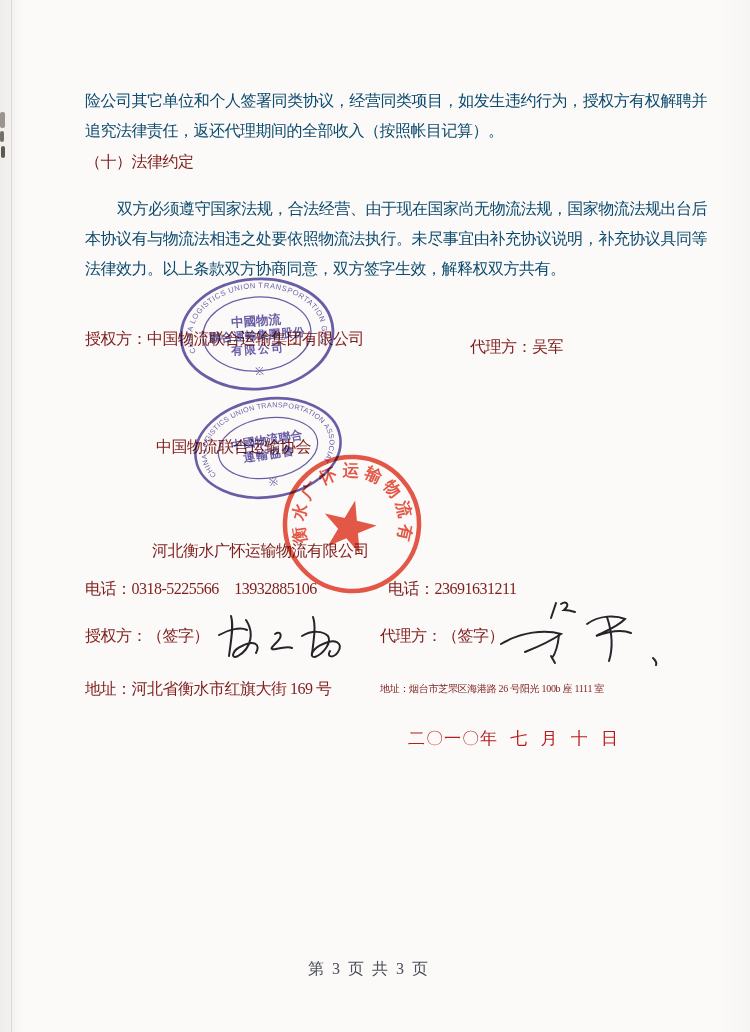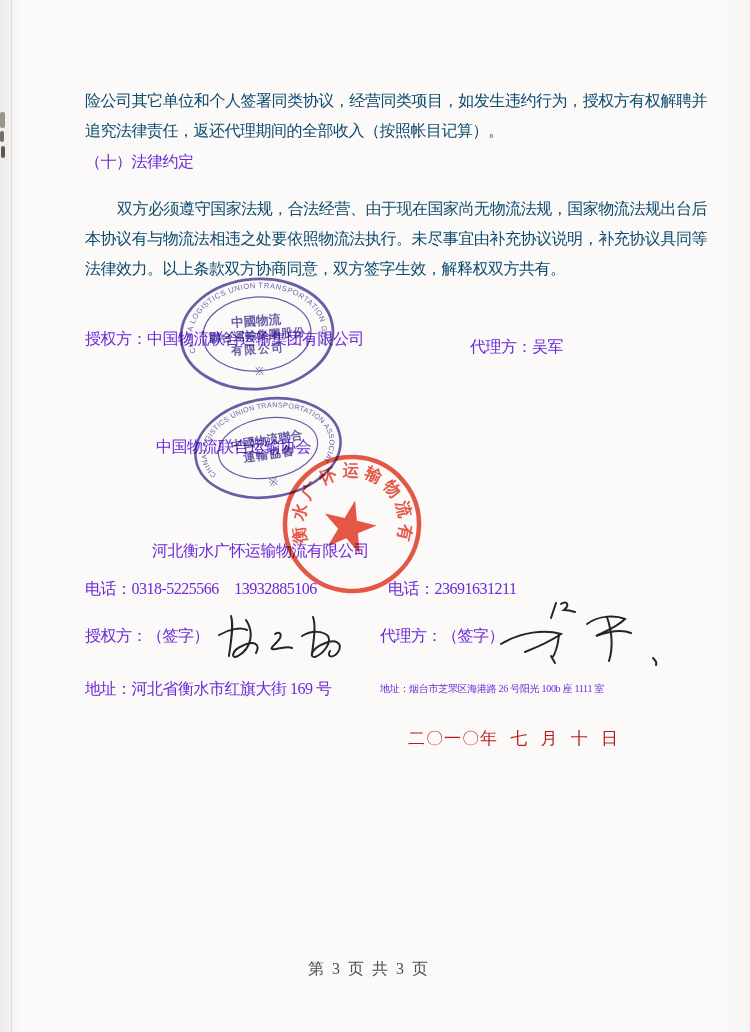--- a/index.html
+++ b/index.html
@@ -12,21 +12,21 @@
     position:absolute;left:0;top:0;width:750px;height:1032px;
     background:linear-gradient(90deg,#efedeb 0px,#f3f1ef 10px,#fbfaf8 22px,#fbfaf8 96%,#f7f5f3 100%);
   }
   .paper-edge-line{
     position:absolute;left:11px;top:0;width:1px;height:1032px;background:#dcd8d4;
   }
   .smudge{position:absolute;border-radius:2px;}
   .sm1{left:0;top:112px;width:5px;height:16px;background:#9a948c;}
   .sm2{left:0;top:131px;width:4px;height:11px;background:#756f67;}
   .sm3{left:1px;top:146px;width:4px;height:12px;background:#5d5850;}
-  .txt{position:absolute;color:#6d28d9;font-size:16px;letter-spacing:-0.5px;white-space:nowrap;}
+  .txt{position:absolute;color:#7f1d1d;font-size:16px;letter-spacing:-0.5px;white-space:nowrap;}
   .para{position:absolute;color:#0c4a6e;font-size:16px;letter-spacing:-0.5px;line-height:30px;width:622px;text-align:justify;white-space:normal;}
   .indent{text-indent:2em;}
   .stamp{position:absolute;mix-blend-mode:multiply;}
   .sig{position:absolute;mix-blend-mode:multiply;}
   .footer-text{color:#4a4e58;font-size:16px;letter-spacing:2px;}
   .date-text{font-size:17px;letter-spacing:1px;word-spacing:7px;color:#b91c1c;}
   .addr-small{font-size:10px;letter-spacing:-0.3px;}
 </style>
 </head>
 <body>

